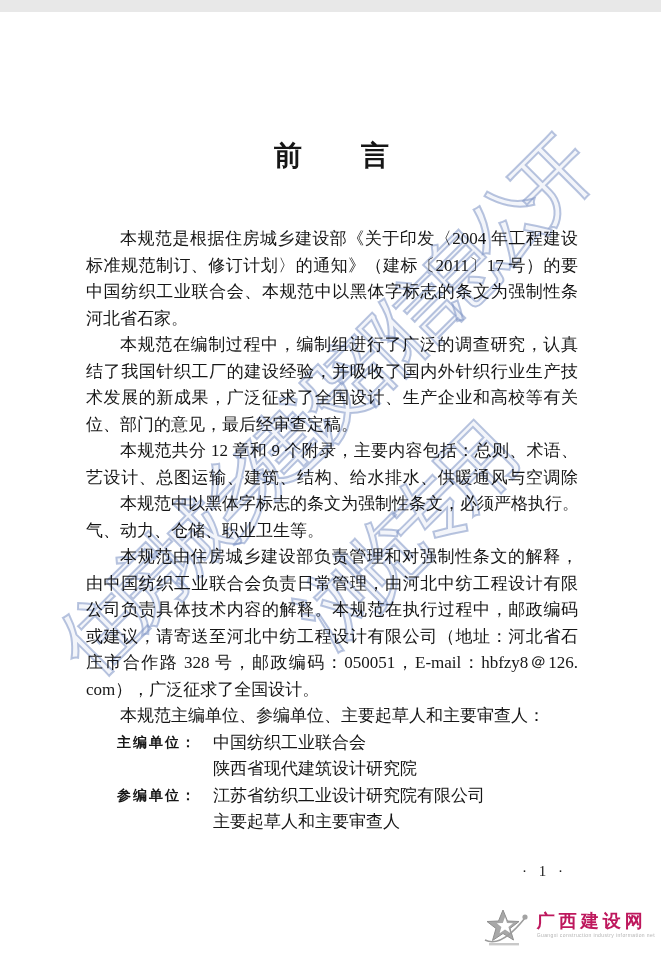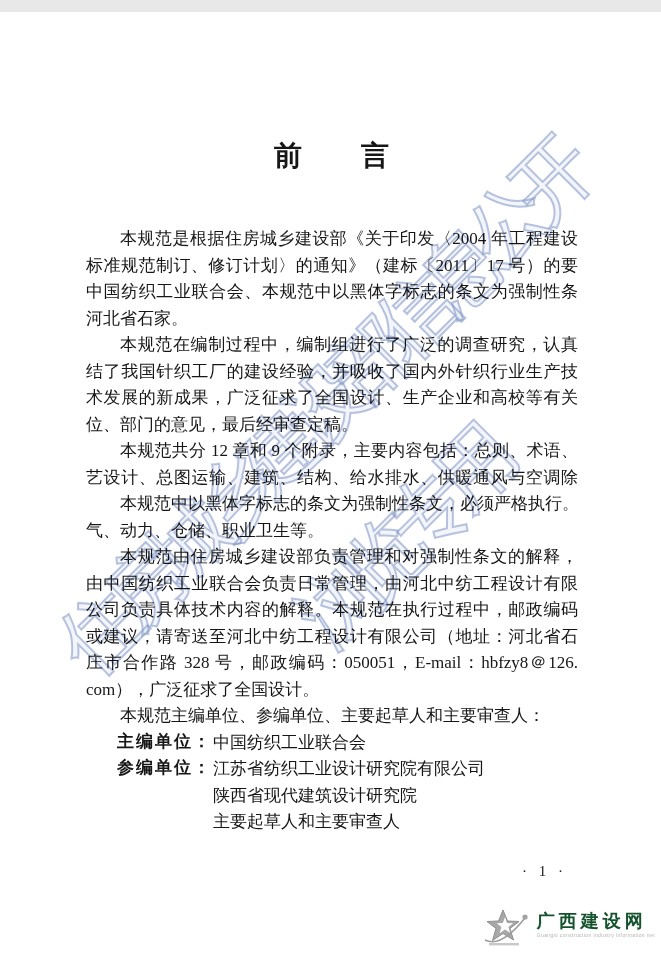--- a/index.html
+++ b/index.html
@@ -27,21 +27,21 @@
   .ln{height:26.5px;white-space:nowrap;}
   .jf{text-align:justify;text-align-last:justify;white-space:normal;overflow:hidden;}
   .ind{text-indent:34px;}
   
   .editors{padding-left:31px;}
   .ed-row{display:flex;height:26.5px;line-height:26.5px;}
   .ed-label{
     width:96px;flex:none;
     font-weight:700;letter-spacing:2px;
     font-family:Liberation Mono, monospace;
-    font-size:17px;
+    font-size:14px;
   }
   .ed-val{flex:1;}
   
   .pageno{
     position:absolute;left:522px;top:851px;
     font-size:15px;letter-spacing:4px;color:#222;
   }
   
   .wm{
     position:absolute;z-index:5;
@@ -56,21 +56,21 @@
   .wm1{left:35px;top:610px;}
   .wm2{left:275px;top:581px;}
   
   .logo{
     position:absolute;right:6px;bottom:10px;z-index:2;
     display:flex;align-items:flex-start;
   }
   .logo-star{width:52px;height:42px;flex:none;}
   .logo-textcol{display:flex;flex-direction:column;margin-left:4px;}
   .logo-name{
-    font-size:18px;color:#14532d;letter-spacing:4px;
+    font-size:18px;color:#be185d;letter-spacing:4px;
     font-weight:700;line-height:22px;margin-top:2px;
     font-family:"Liberation Serif","DejaVu Serif",serif;
   }
   .logo-tagline{
     font-size:5px;color:#b3b3b3;letter-spacing:0.4px;line-height:7px;
     font-family:"Liberation Sans","DejaVu Sans",sans-serif;
   }
 </style>
 </head>
 <body>
@@ -105,26 +105,26 @@
     <div class="ln">com），广泛征求了全国设计。</div>
 
     <div class="ln ind">本规范主编单位、参编单位、主要起草人和主要审查人：</div>
 
     <div class="editors">
       <div class="ed-row">
         <div class="ed-label">主编单位：</div>
         <div class="ed-val">中国纺织工业联合会</div>
       </div>
       <div class="ed-row">
+        <div class="ed-label"></div>
+        <div class="ed-val">陕西省现代建筑设计研究院</div>
+      </div>
+      <div class="ed-row">
         <div class="ed-label">参编单位：</div>
         <div class="ed-val">江苏省纺织工业设计研究院有限公司</div>
-      </div>
-      <div class="ed-row">
-        <div class="ed-label"></div>
-        <div class="ed-val">陕西省现代建筑设计研究院</div>
       </div>
       <div class="ed-row">
         <div class="ed-label"></div>
         <div class="ed-val">主要起草人和主要审查人</div>
       </div>
     </div>
   </div>
 
   <div class="pageno">· 1 ·</div>
 

